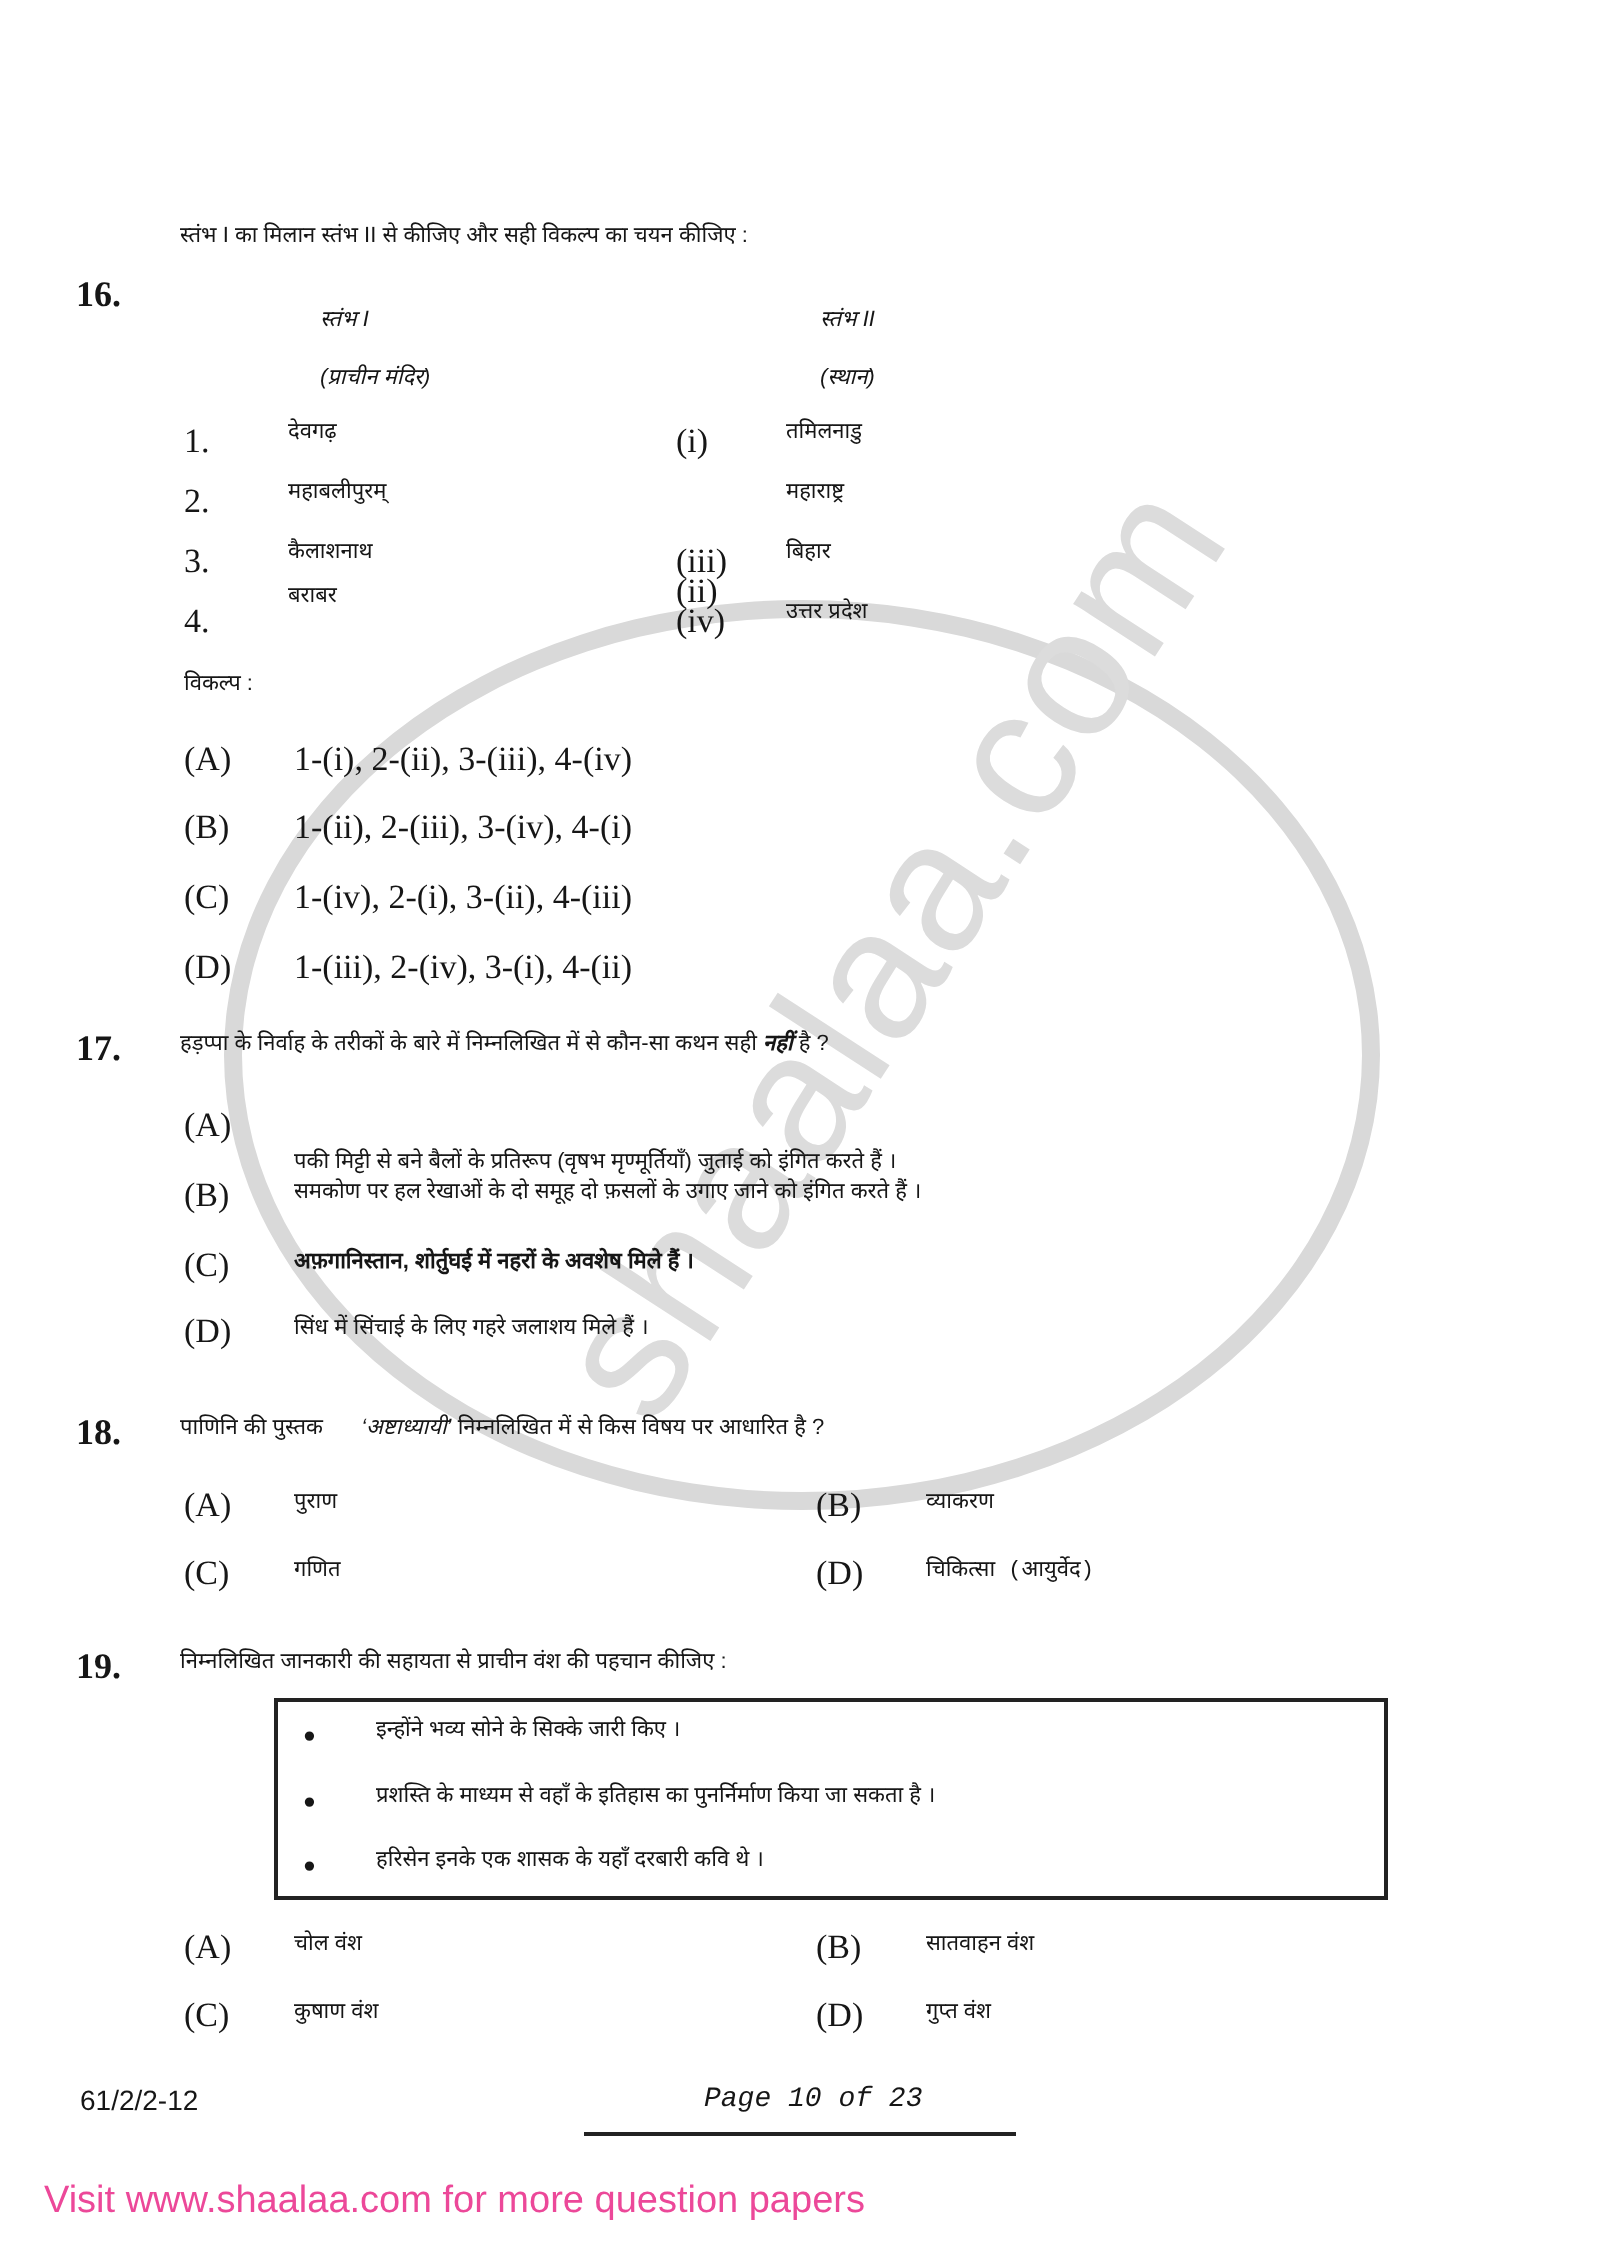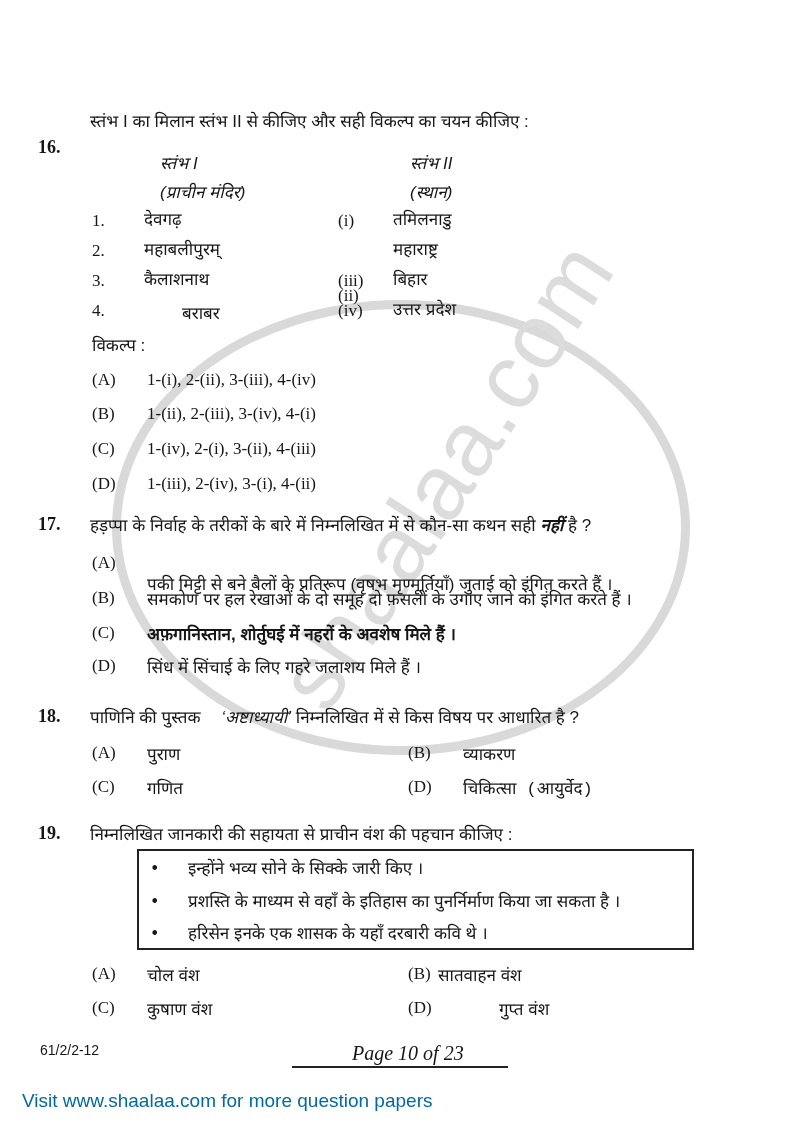--- a/index.html
+++ b/index.html
@@ -2,21 +2,21 @@
 <html><head>
 <meta charset="utf-8">
 <style>
   html, body { margin: 0; padding: 0; background: #ffffff; }
   body {
     width: 800px; height: 1131px; position: relative; overflow: hidden;
     font-family: "DejaVu Serif", "Liberation Serif", serif;
     color: #161616;
   }
   .abs { position: absolute; white-space: nowrap; }
-  .hi { font-family: "Liberation Sans", "DejaVu Sans", sans-serif; font-size: 17px; }
+  .hi { font-family: "Liberation Sans", "DejaVu Sans", sans-serif; font-size: 11px; }
   .lat { font-family: "Liberation Serif", "DejaVu Serif", serif; font-size: 17px; }
   .qnum { font-family: "Liberation Serif", "DejaVu Serif", serif; font-weight: bold; font-size: 18px; }
   .ital { font-style: italic; margin-left: 16px; }
   .bi { font-style: italic; font-weight: bold; }
 
   
   .wm-circle {
     position: absolute; left: 112px; top: 300px; width: 578px; height: 455px;
     border: 9px solid #d9d9d9; border-radius: 50%; box-sizing: border-box;
   }
@@ -27,22 +27,22 @@
     transform-origin: center center; text-align: center; letter-spacing: 1px;
   }
 
   .box {
     position: absolute; left: 137px; top: 849px; width: 557px; height: 101px;
     border: 2px solid #222; box-sizing: border-box;
   }
   .bullet { font-size: 16px; }
   .footer-line { position: absolute; left: 292px; top: 1066px; width: 216px; height: 2px; background: #222; }
   .footer-code { font-family: "Liberation Sans", "DejaVu Sans", sans-serif; font-size: 14px; }
-  .footer-page { font-family: Liberation Serif, serif; font-size: 20px; font-style: italic; }
-  .visit { font-family: "Liberation Sans", "DejaVu Sans", sans-serif; font-size: 19px; color: #0369a1; }
+  .footer-page { font-family: Liberation Mono, monospace; font-size: 14px; font-style: italic; }
+  .visit { font-family: "Liberation Sans", "DejaVu Sans", sans-serif; font-size: 19px; color: #ec4899; }
 </style>
 </head>
 <body>
 
 <div class="wm-circle"></div>
 <div class="wm-text">shaalaa.com</div>
 
 <div class="abs qnum" style="left:38px; top:101px;margin-top:36px;">16.</div>
 <div class="abs hi" style="left:90px; top:109px;">स्तंभ I का मिलान स्तंभ II से कीजिए और सही विकल्प का चयन कीजिए :</div>
 
@@ -60,21 +60,21 @@
 <div class="abs hi" style="left:144px; top:237px;">महाबलीपुरम्</div>
 <div class="abs lat" style="left:338px; top:241px;margin-top:45px;">(ii)</div>
 <div class="abs hi" style="left:393px; top:237px;">महाराष्ट्र</div>
 
 <div class="abs lat" style="left:92px; top:271px;">3.</div>
 <div class="abs hi" style="left:144px; top:267px;">कैलाशनाथ</div>
 <div class="abs lat" style="left:338px; top:271px;">(iii)</div>
 <div class="abs hi" style="left:393px; top:267px;">बिहार</div>
 
 <div class="abs lat" style="left:92px; top:301px;">4.</div>
-<div class="abs hi" style="left:144px; top:301px;margin-left:38px;">बराबर</div>
+<div class="abs hi" style="left:144px; top:289px;">बराबर</div>
 <div class="abs lat" style="left:338px; top:301px;">(iv)</div>
 <div class="abs hi" style="left:393px; top:297px;">उत्तर प्रदेश</div>
 
 <div class="abs hi" style="left:92px; top:333px;">विकल्प :</div>
 
 <div class="abs lat" style="left:92px; top:370px;">(A)</div>
 <div class="abs lat" style="left:147px; top:370px;">1-(i), 2-(ii), 3-(iii), 4-(iv)</div>
 <div class="abs lat" style="left:92px; top:404px;">(B)</div>
 <div class="abs lat" style="left:147px; top:404px;">1-(ii), 2-(iii), 3-(iv), 4-(i)</div>
 <div class="abs lat" style="left:92px; top:439px;">(C)</div>
@@ -121,22 +121,22 @@
 <div class="abs bullet" style="left:150px; top:859px;">•</div>
 <div class="abs hi" style="left:188px; top:856px;">इन्होंने भव्य सोने के सिक्के जारी किए ।</div>
 <div class="abs bullet" style="left:150px; top:892px;">•</div>
 <div class="abs hi" style="left:188px; top:889px;">प्रशस्ति के माध्यम से वहाँ के इतिहास का पुनर्निर्माण किया जा सकता है ।</div>
 <div class="abs bullet" style="left:150px; top:924px;">•</div>
 <div class="abs hi" style="left:188px; top:921px;">हरिसेन इनके एक शासक के यहाँ दरबारी कवि थे ।</div>
 
 <div class="abs lat" style="left:92px; top:964px;">(A)</div>
 <div class="abs hi" style="left:147px; top:963px;">चोल वंश</div>
 <div class="abs lat" style="left:408px; top:964px;">(B)</div>
-<div class="abs hi" style="left:438px; top:963px;text-align:right;">सातवाहन वंश</div>
+<div class="abs hi" style="left:463px; top:963px;text-align:right;">सातवाहन वंश</div>
 <div class="abs lat" style="left:92px; top:998px;">(C)</div>
 <div class="abs hi" style="left:147px; top:997px;">कुषाण वंश</div>
 <div class="abs lat" style="left:408px; top:998px;">(D)</div>
-<div class="abs hi" style="left:463px; top:997px;margin-left:36px;">गुप्त वंश</div>
+<div class="abs hi" style="left:463px; top:997px;">गुप्त वंश</div>
 
 <div class="abs footer-code" style="left:40px; top:1042px;">61/2/2-12</div>
 <div class="abs footer-page" style="left:352px; top:1042px;">Page 10 of 23</div>
 <div class="footer-line"></div>
 <div class="abs visit" style="left:22px; top:1090px;">Visit www.shaalaa.com for more question papers</div>
 
 </body></html>

